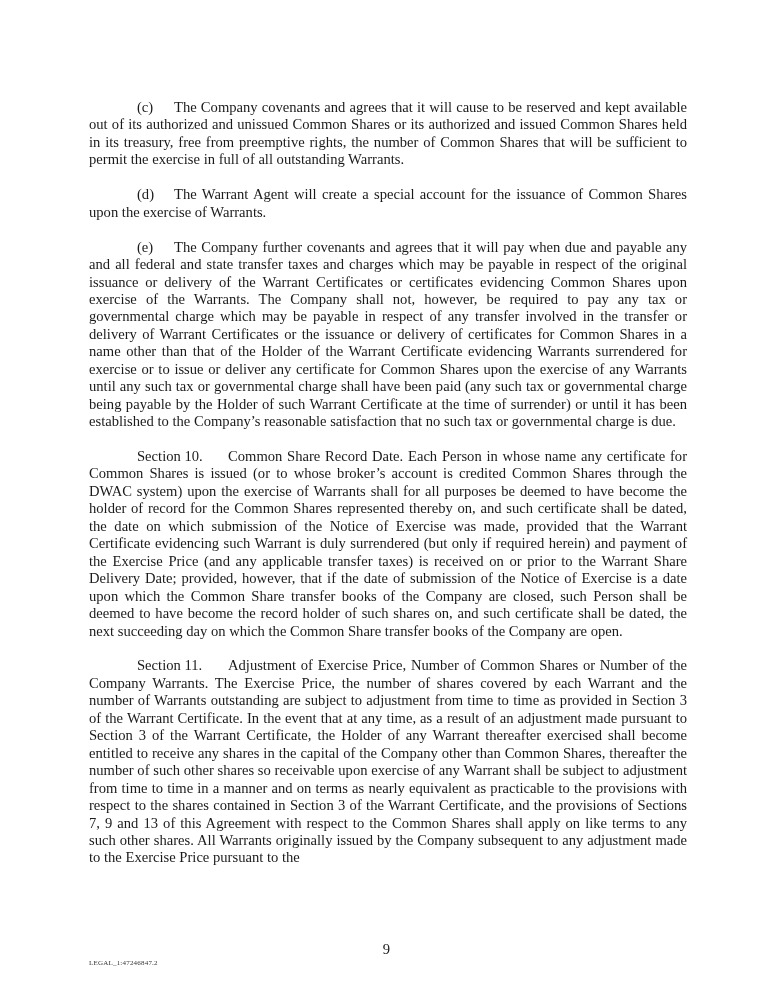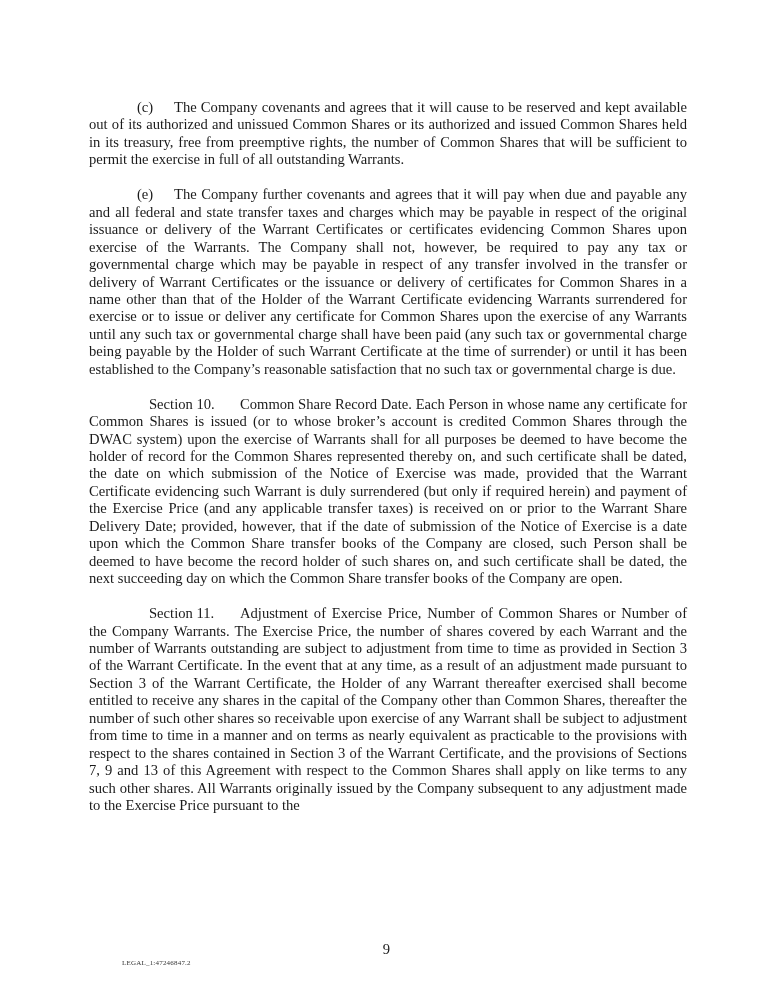--- a/index.html
+++ b/index.html
@@ -16,39 +16,40 @@
     font-size: 14.6px;
     line-height: 17.45px;
     color: #1a1a1a;
   }
   .para {
     margin: 0 0 17.45px 0;
     text-align: justify;
     text-indent: 48px;
   }
   .label { display: inline-block; width: 37px; text-indent: 0; }
-  .sec-label { display: inline-block; width: 91px; text-indent: 0; margin-left: 12px; }
+  .sec-label { display: inline-block; width: 91px; text-indent: 0; }
   .u { text-underline-offset: 2px; }
   .page-number {
     position: absolute; left: 0; width: 773px; top: 941px; text-align: center;
     font-family: "Liberation Serif", serif; font-size: 14.6px; color: #1a1a1a;
   }
   .footer-id {
     position: absolute; left: 89px; top: 959px;
-    font-family: "Liberation Serif", serif; font-size: 7px; color: #333; letter-spacing: 0.2px; margin-left: 33px;
+    font-family: "Liberation Serif", serif; font-size: 7px; color: #333; letter-spacing: 0.2px;
   }
 </style>
 </head>
 <body>
 
 <div class="page">
   <div class="body-text">
 
     <p class="para"><span class="label">(c)</span><span>The Company covenants and agrees that it will cause to be reserved and kept available out of its authorized and unissued Common Shares or its authorized and issued Common Shares held in its treasury, free from preemptive rights, the number of Common Shares that will be sufficient to permit the exercise in full of all outstanding Warrants.</span></p>
 
+    <p class="para"><span class="label">(d)</span><span>The Warrant Agent will create a special account for the issuance of Common Shares upon the exercise of Warrants.</span></p>
 
     <p class="para"><span class="label">(e)</span><span>The Company further covenants and agrees that it will pay when due and payable any and all federal and state transfer taxes and charges which may be payable in respect of the original issuance or delivery of the Warrant Certificates or certificates evidencing Common Shares upon exercise of the Warrants. The Company shall not, however, be required to pay any tax or governmental charge which may be payable in respect of any transfer involved in the transfer or delivery of Warrant Certificates or the issuance or delivery of certificates for Common Shares in a name other than that of the Holder of the Warrant Certificate evidencing Warrants surrendered for exercise or to issue or deliver any certificate for Common Shares upon the exercise of any Warrants until any such tax or governmental charge shall have been paid (any such tax or governmental charge being payable by the Holder of such Warrant Certificate at the time of surrender) or until it has been established to the Company’s reasonable satisfaction that no such tax or governmental charge is due.</span></p>
 
     <p class="para"><span class="sec-label">Section 10.</span><span class="u">Common Share Record Date</span><span>. Each Person in whose name any certificate for Common Shares is issued (or to whose broker’s account is credited Common Shares through the DWAC system) upon the exercise of Warrants shall for all purposes be deemed to have become the holder of record for the Common Shares represented thereby on, and such certificate shall be dated, the date on which submission of the Notice of Exercise was made, provided that the Warrant Certificate evidencing such Warrant is duly surrendered (but only if required herein) and payment of the Exercise Price (and any applicable transfer taxes) is received on or prior to the Warrant Share Delivery Date; </span><span class="u">provided</span><span>, </span><span class="u">however</span><span>, that if the date of submission of the Notice of Exercise is a date upon which the Common Share transfer books of the Company are closed, such Person shall be deemed to have become the record holder of such shares on, and such certificate shall be dated, the next succeeding day on which the Common Share transfer books of the Company are open.</span></p>
 
     <p class="para"><span class="sec-label">Section 11.</span><span class="u">Adjustment of Exercise Price, Number of Common Shares or Number of the Company Warrants</span><span>. The Exercise Price, the number of shares covered by each Warrant and the number of Warrants outstanding are subject to adjustment from time to time as provided in Section 3 of the Warrant Certificate. In the event that at any time, as a result of an adjustment made pursuant to Section 3 of the Warrant Certificate, the Holder of any Warrant thereafter exercised shall become entitled to receive any shares in the capital of the Company other than Common Shares, thereafter the number of such other shares so receivable upon exercise of any Warrant shall be subject to adjustment from time to time in a manner and on terms as nearly equivalent as practicable to the provisions with respect to the shares contained in Section 3 of the Warrant Certificate, and the provisions of Sections 7, 9 and 13 of this Agreement with respect to the Common Shares shall apply on like terms to any such other shares.  All Warrants originally issued by the Company subsequent to any adjustment made to the Exercise Price pursuant to the</span></p>
 
   </div>
 
   <div class="page-number">9</div>

